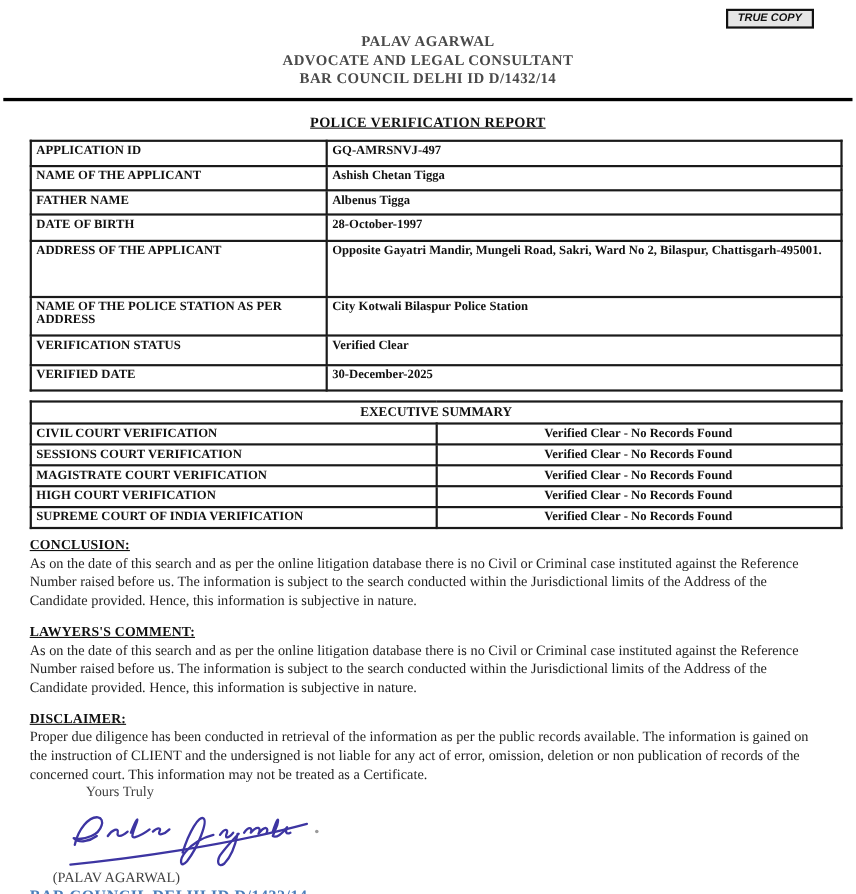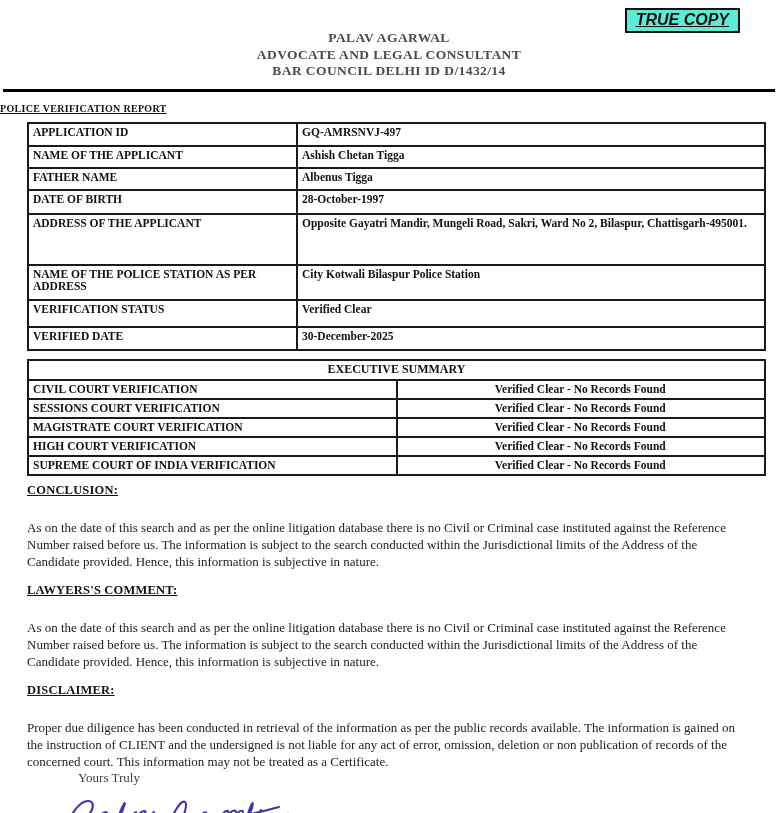--- a/index.html
+++ b/index.html
@@ -13,46 +13,46 @@
   body{
     width:778px;height:813px;position:relative;overflow:hidden;
     font-family:"Liberation Serif", serif;color:var(--ink);
   }
   .letterhead{padding-top:30px;text-align:center;color:var(--header-gray);}
   .letterhead div{font-weight:bold;font-size:13.5px;line-height:16.5px;letter-spacing:.4px;}
   .true-copy{
     position:absolute;top:8px;right:38px;border:2px solid #111;
     padding:1px 9px 2px 9px;
     font-family:"Liberation Sans", sans-serif;font-weight:bold;font-style:italic;
-    font-size:16px;color:#111;background:#5eead4;text-decoration:underline;
+    font-size:10px;color:#111;background:#e5e5e5;
   }
   .top-rule{margin:9px 3px 0 3px;border:0;border-top:3px solid #000;height:0;}
   .report-title{
-    margin-top:11px;text-align:left;font-weight:bold;font-size:10px;
+    margin-top:11px;text-align:center;font-weight:bold;font-size:13px;
     text-decoration:underline;letter-spacing:.3px;color:#111;
   }
   .content{margin:0 12px 0 27px;width:739px;}
   table{border-collapse:collapse;width:739px;table-layout:fixed;}
   .applicant-table{margin-top:8px;}
   td,th{border:2px solid #1a1a1a;font-size:11.5px;font-weight:bold;
     padding:2px 5px 2px 4px;vertical-align:top;text-align:left;color:#111;}
   .col-label{width:269px;}
   tr.h23{height:23px;} tr.h22{height:22px;padding-left:40px;} tr.h24{height:24px;}
   tr.h51{height:51px;} tr.h35{height:35px;} tr.h27{height:27px;}
   tr.h20{height:20px;} tr.h19{height:19px;}
   .summary-table{margin-top:8px;}
   .summary-table .summary-head{text-align:center;font-size:12px;padding:1px 4px;}
   .summary-table td.val{text-align:center;}
   .section-heading{
     font-weight:bold;font-size:12.5px;text-decoration:underline;
     margin-top:7px;letter-spacing:.2px;color:#111;
   }
   .section-heading.spaced{margin-top:13px;}
   .section-body{
-    margin-top:21px;font-size:13px;line-height:17px;color:#222;width:726px;
+    margin-top:0;font-size:13px;line-height:17px;color:#222;width:726px;
   }
   .closing-line{margin-left:51px;font-size:13px;color:#3f3f3f;}
   .signature-wrap{margin-top:2px;margin-left:26px;height:60px;}
   .signatory-name{margin-left:21px;font-size:13px;color:#3f3f3f;margin-top:0px;}
   .bar-council-line{
     margin-top:1px;font-weight:bold;font-size:14.5px;letter-spacing:.5px;
     color:var(--accent-blue);
   }
 </style>
 </head>

